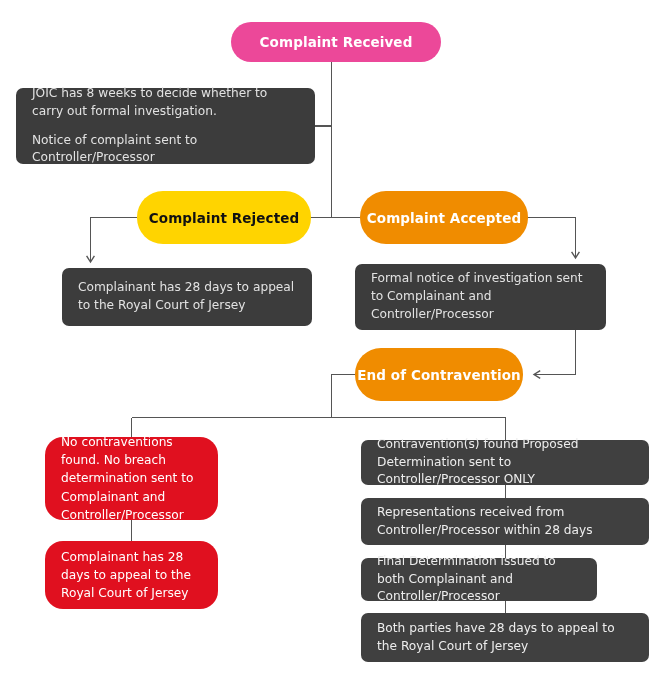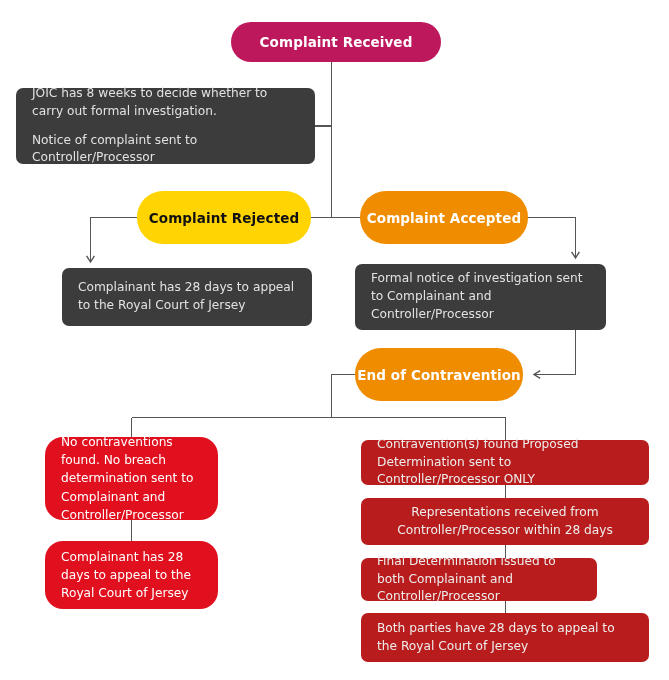--- a/index.html
+++ b/index.html
@@ -10,29 +10,29 @@
     position:relative;
     overflow:hidden;
   }
   #flow{position:absolute;left:0;top:0;width:669px;height:680px;}
   .node{position:absolute;box-sizing:border-box;display:flex;align-items:center;}
   .node .txt{width:100%;}
 
   
   .pill{border-radius:26px;justify-content:center;text-align:center;}
   .pill .txt{font-weight:bold;font-size:13.5px;letter-spacing:.1px;text-align:center;}
-  .pill-red{background:#be185d;color:#ffffff;}
+  .pill-red{background:#ec4899;color:#ffffff;}
   .pill-yellow{background:#ffd400;color:#111111;}
   .pill-orange{background:#f08c00;color:#ffffff;}
 
   
   .box{border-radius:7px;padding:16px 16px;}
   .box .txt{font-size:12.2px;line-height:1.45;}
   .box-dark{background:#3c3c3c;color:#e2e2e2;}
-  .box-gray{background:#b91c1c;color:#ededed;}
+  .box-gray{background:#404040;color:#ededed;}
   .box-red{background:#e0101f;color:#ffffff;border-radius:18px;}
   .box-red .txt{line-height:1.5;}
   .p2{margin-top:11px;}
   .svgline{position:absolute;left:0;top:0;pointer-events:none;}
 </style>
 </head>
 <body>
 
 <div id="flow">
 
@@ -108,21 +108,21 @@
   </div>
 
   <div class="node box box-red" style="left:45px;top:541px;width:173px;height:68px;">
     <span class="txt">Complainant has 28 days to appeal to the Royal Court of Jersey</span>
   </div>
 
   <div class="node box box-gray" style="left:361px;top:440px;width:288px;height:45px;">
     <span class="txt">Contravention(s) found Proposed Determination sent to Controller/Processor ONLY</span>
   </div>
 
-  <div class="node box box-gray" style="left:361px;top:498px;width:288px;height:47px;text-align:center;">
+  <div class="node box box-gray" style="left:361px;top:498px;width:288px;height:47px;">
     <span class="txt">Representations received from Controller/Processor within 28 days</span>
   </div>
 
   <div class="node box box-gray" style="left:361px;top:558px;width:236px;height:43px;">
     <span class="txt">Final Determination issued to both Complainant and Controller/Processor</span>
   </div>
 
   <div class="node box box-gray" style="left:361px;top:613px;width:288px;height:49px;">
     <span class="txt">Both parties have 28 days to appeal to the Royal Court of Jersey</span>
   </div>

